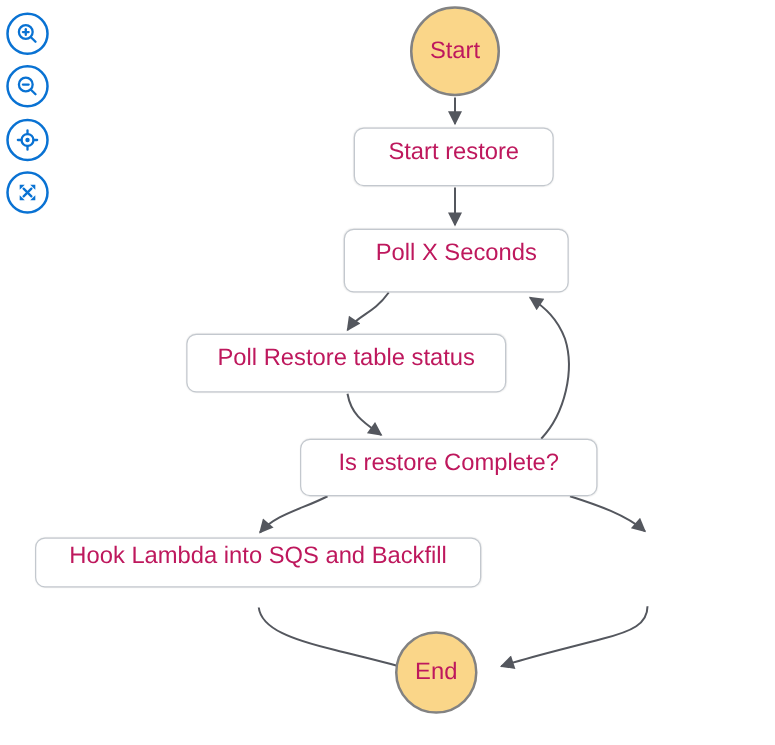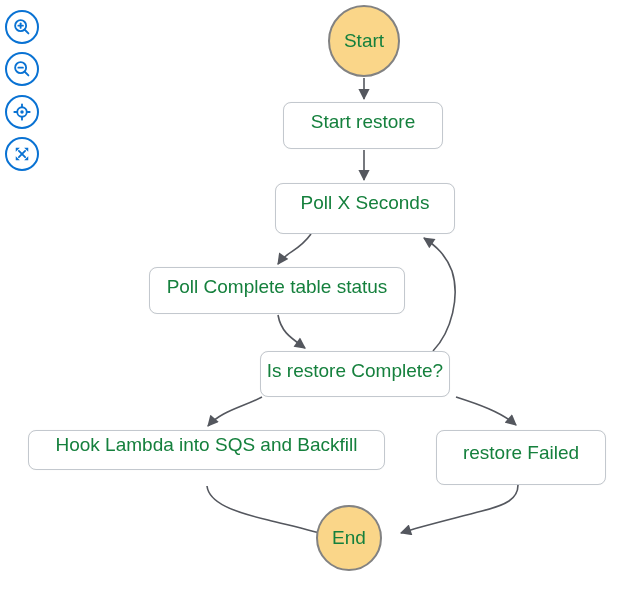--- a/index.html
+++ b/index.html
@@ -50,21 +50,21 @@
     stroke: #54575E;
     stroke-width: 1.6;
   }
 
   
   .node {
     position: absolute;
     box-sizing: border-box;
     display: flex;
     justify-content: center;
-    color: #15803d;
+    color: #be185d;
     font-size: 19px;
     line-height: 1.2;
     white-space: nowrap;
   }
   .state {
     background: #ffffff;
     border: 1px solid #C3C8CE;
     border-radius: 8px;
     align-items: flex-start;
     padding-top: 8px;
@@ -73,21 +73,21 @@
   .terminal {
     background: #FAD689;
     border: 2px solid #828282;
     border-radius: 50%;
     align-items: center;
   }
   #node-start         { left: 328px; top: 5px;   width: 72px;  height: 72px; }
   #node-start-restore { left: 283px; top: 102px; width: 160px; height: 47px; }
   #node-wait          { left: 275px; top: 183px; width: 180px; height: 51px; }
   #node-poll          { left: 149px; top: 267px; width: 256px; height: 47px; }
-  #node-is-complete   { left: 260px; top: 351px; width: 190px; height: 46px; }
+  #node-is-complete   { left: 240px; top: 351px; width: 238px; height: 46px; }
   #node-hook          { left: 28px;  top: 430px; width: 357px; height: 40px; padding-top: 3px; }
   #node-failed        { left: 436px; top: 430px; width: 170px; height: 55px; padding-top: 11px; }
   #node-end           { left: 316px; top: 505px; width: 66px;  height: 66px; }
 </style>
 </head>
 <body>
 
 <div class="canvas">
 
   <svg class="edges" viewBox="0 0 620 596" xmlns="http://www.w3.org/2000/svg">
@@ -113,34 +113,31 @@
 
   <div class="node state" id="node-start-restore">
     <span>Start restore</span>
   </div>
 
   <div class="node state" id="node-wait">
     <span>Poll X Seconds</span>
   </div>
 
   <div class="node state" id="node-poll">
-    <span>Poll Complete table status</span>
+    <span>Poll Restore table status</span>
   </div>
 
   <div class="node state" id="node-is-complete">
     <span>Is restore Complete?</span>
   </div>
 
   <div class="node state" id="node-hook">
     <span>Hook Lambda into SQS and Backfill</span>
   </div>
 
-  <div class="node state" id="node-failed">
-    <span>restore Failed</span>
-  </div>
 
   <div class="node terminal" id="node-end">
     <span>End</span>
   </div>
 
   <div>
 
     <button class="toolbar-btn" id="btn-zoom-in">
       <svg width="22" height="22" viewBox="0 0 24 24" fill="none" stroke="#0972D3" stroke-width="2" stroke-linecap="round">
         <circle cx="10.5" cy="10.5" r="6"></circle>

